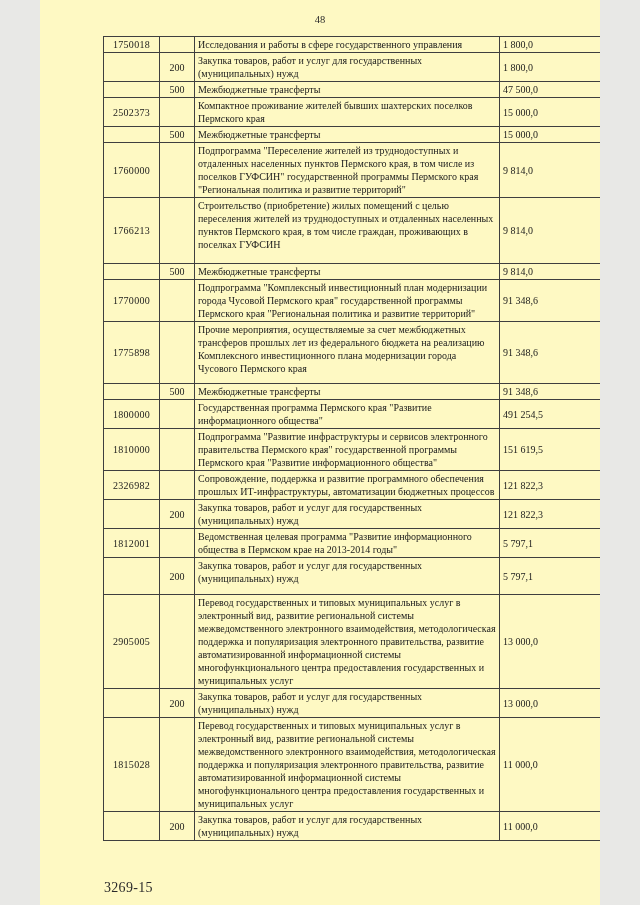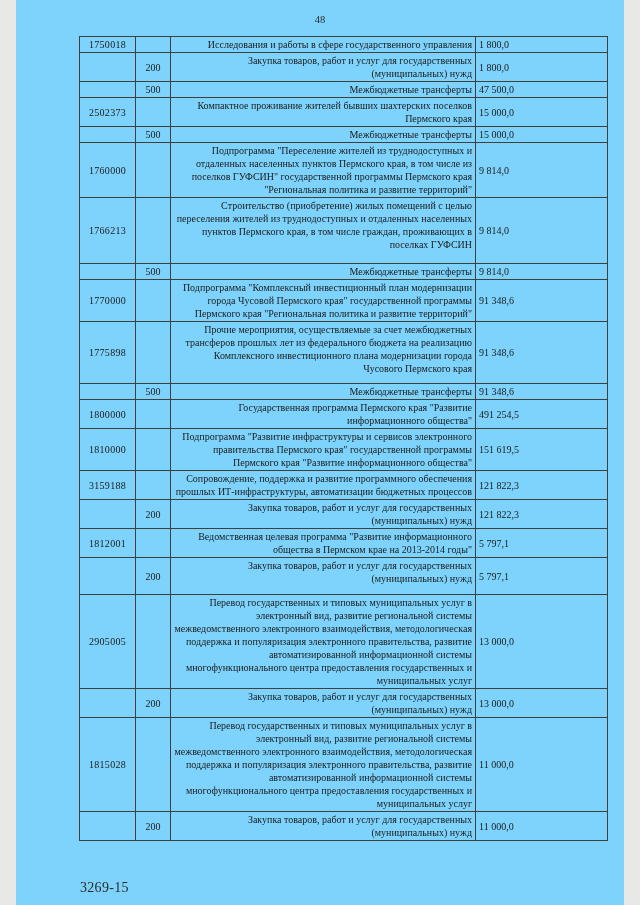--- a/index.html
+++ b/index.html
@@ -1,20 +1,20 @@
 <!DOCTYPE html>
 <html><head>
 <meta charset="utf-8">
 <style>
   html,body { margin:0; padding:0; background:#e8e8e6; }
   .page {
     position:relative;
-    width:608px; height:905px;
+    width:560px; height:905px;
     margin:0 auto;
-    background:#7dd3fc;
+    background:#fef9c3;
     font-family:"Liberation Serif", serif;
     color:#1b1b1b;
     overflow:hidden;
   }
   .page-number {
     position:absolute; top:14px; left:0; right:0;
     text-align:center;
     font-size:10.5px;
     color:#2a2a2a;
   }
@@ -27,21 +27,21 @@
     line-height:13px;
     padding-left:40px;
   }
   table.budget td {
     border:1px solid #3f3f3f;
     padding:1px 3px;
     overflow:hidden;
   }
   td.code   { text-align:center; vertical-align:middle; letter-spacing:0.3px; }
   td.group  { text-align:center; vertical-align:middle; }
-  td.desc   { text-align:right;  vertical-align:top; padding-left:4px; padding-right:5px;margin-top:42px; }
+  td.desc   { text-align:left;  vertical-align:top; padding-left:4px; padding-right:5px;margin-top:42px; }
   td.amount { text-align:left; vertical-align:middle; padding-right:5px; white-space:nowrap; }
   
   tbody tr:nth-child(7)  { height:66px; }
   tbody tr:nth-child(10) { height:62px; }
   tbody tr:nth-child(17) { height:37px; }
   .doc-footer {
     position:absolute; left:64px; top:880px;
     font-size:14px;
     color:#2a2a2a;
     letter-spacing:0.3px;
@@ -134,21 +134,21 @@
       <td class="desc">Государственная программа Пермского края "Развитие информационного общества"</td>
       <td class="amount">491 254,5</td>
     </tr>
         <tr>
       <td class="code">1810000</td>
       <td class="group"></td>
       <td class="desc">Подпрограмма "Развитие инфраструктуры и сервисов электронного правительства Пермского края" государственной программы Пермского края "Развитие информационного общества"</td>
       <td class="amount">151 619,5</td>
     </tr>
         <tr>
-      <td class="code">3159188</td>
+      <td class="code">2326982</td>
       <td class="group"></td>
       <td class="desc">Сопровождение,  поддержка и развитие программного обеспечения прошлых ИТ-инфраструктуры, автоматизации бюджетных процессов</td>
       <td class="amount">121 822,3</td>
     </tr>
         <tr>
       <td class="code"></td>
       <td class="group">200</td>
       <td class="desc">Закупка товаров, работ и услуг для государственных (муниципальных) нужд</td>
       <td class="amount">121 822,3</td>
     </tr>

